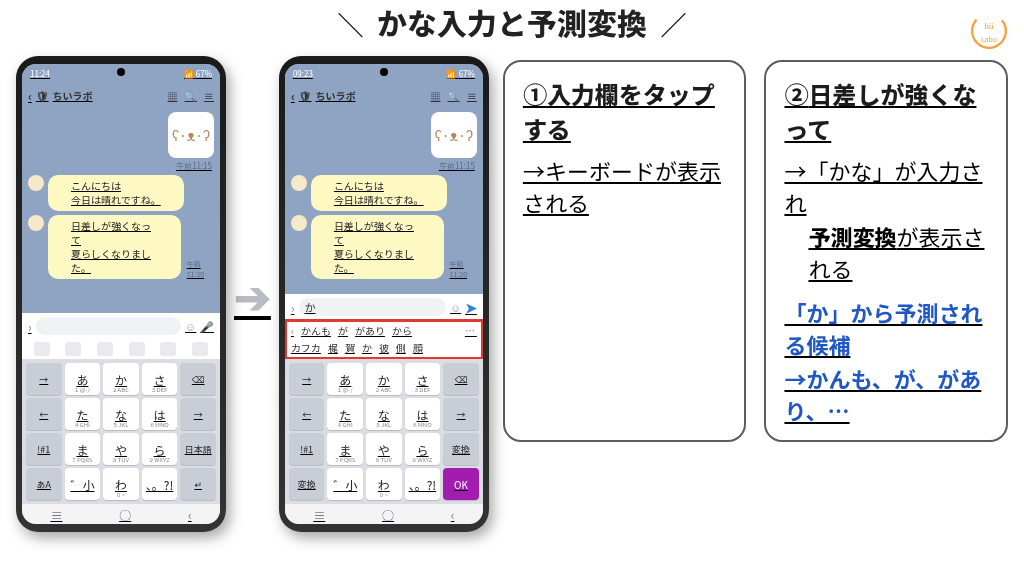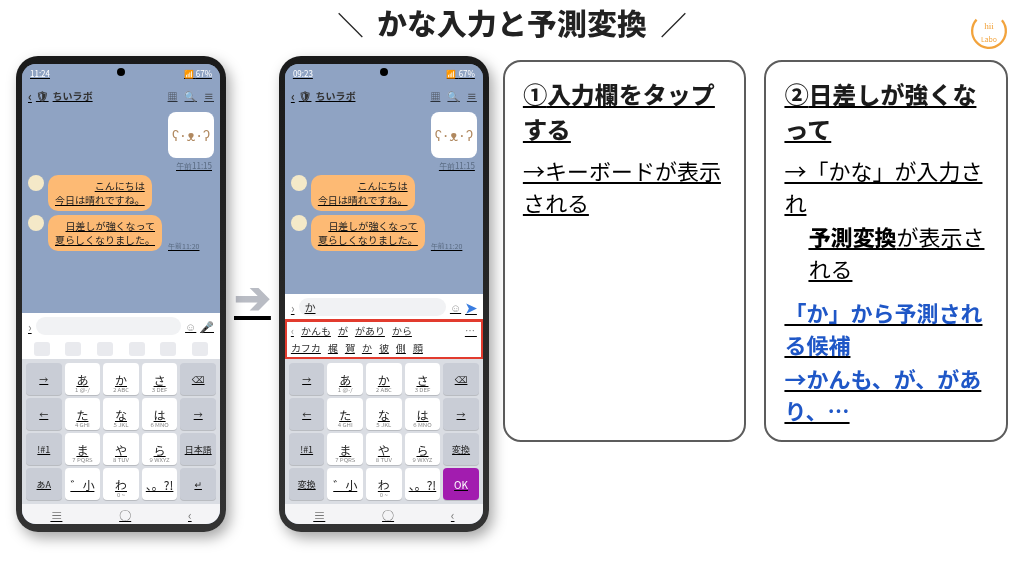--- a/index.html
+++ b/index.html
@@ -32,21 +32,21 @@
   .chathead .back { font-size:12px; }
   .chathead .shield { font-size:10px; }
   .chathead .ttl { font-size:10px; flex:1; }
   .chathead .ico { font-size:10px; margin-left:3px; opacity:.7; }
   .chatbody { flex:1; background:#8fa3c3; padding:4px 6px; overflow:hidden; }
   .sticker { width:46px; height:46px; background:#fff; border-radius:8px; margin-left:auto; position:relative; }
   .sticker::after { content:"ʕ·ᴥ·ʔ"; position:absolute; inset:0; display:flex; align-items:center; justify-content:center; font-size:14px; color:#b0885f; }
   .timestamp-r { text-align:right; font-size:8px; color:#5a6b82; margin:2px 2px 4px 0; }
   .msg { display:flex; align-items:flex-start; gap:4px; margin-bottom:4px; }
   .avatar { width:16px; height:16px; border-radius:50%; background:#f4e9c8; flex-shrink:0; }
-  .bubble { background:#fdba74; border-radius:10px; padding:4px 7px; font-size:10px; line-height:1.4; max-width:140px; white-space:pre-line;text-align:right; }
+  .bubble { background:#fef9c3; border-radius:10px; padding:4px 23px; font-size:10px; line-height:1.4; max-width:140px; white-space:pre-line; }
   .ts { font-size:7px; color:#5a6b82; align-self:flex-end; margin-left:2px; }
 
   .inputbar { height:26px; background:#fff; display:flex; align-items:center; padding:0 6px; gap:4px; }
   .inputbar .chev { color:#888; font-size:12px; }
   .inputbar .field { flex:1; height:18px; background:#f1f2f4; border-radius:9px; display:flex; align-items:center; padding:0 6px; color:#333; font-size:11px; }
   .inputbar .face { color:#999; font-size:11px; }
   .inputbar .mic { color:#999; font-size:11px; }
   .inputbar .send { color:#3a7de0; font-size:14px; font-weight:800; }
 
   .predict {

